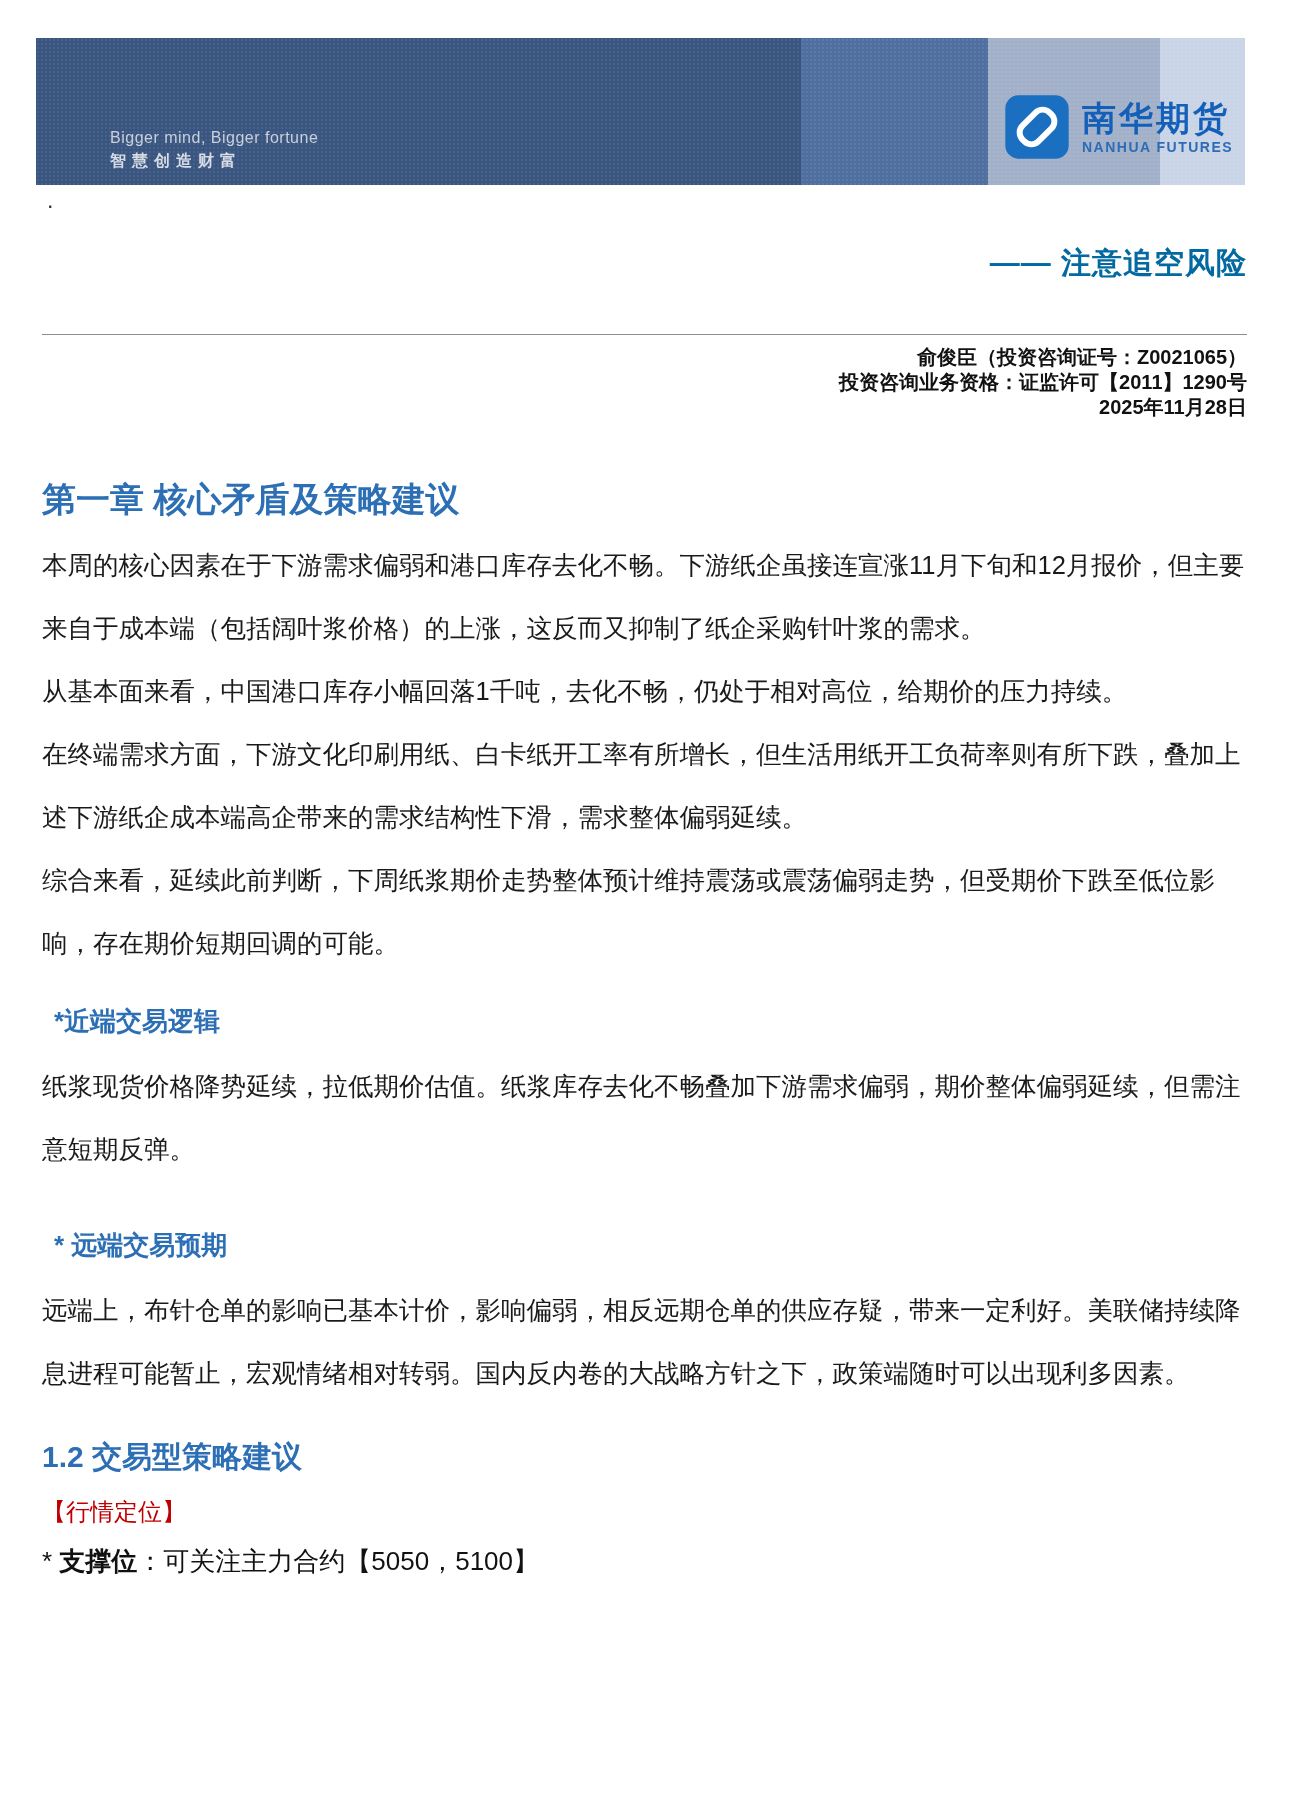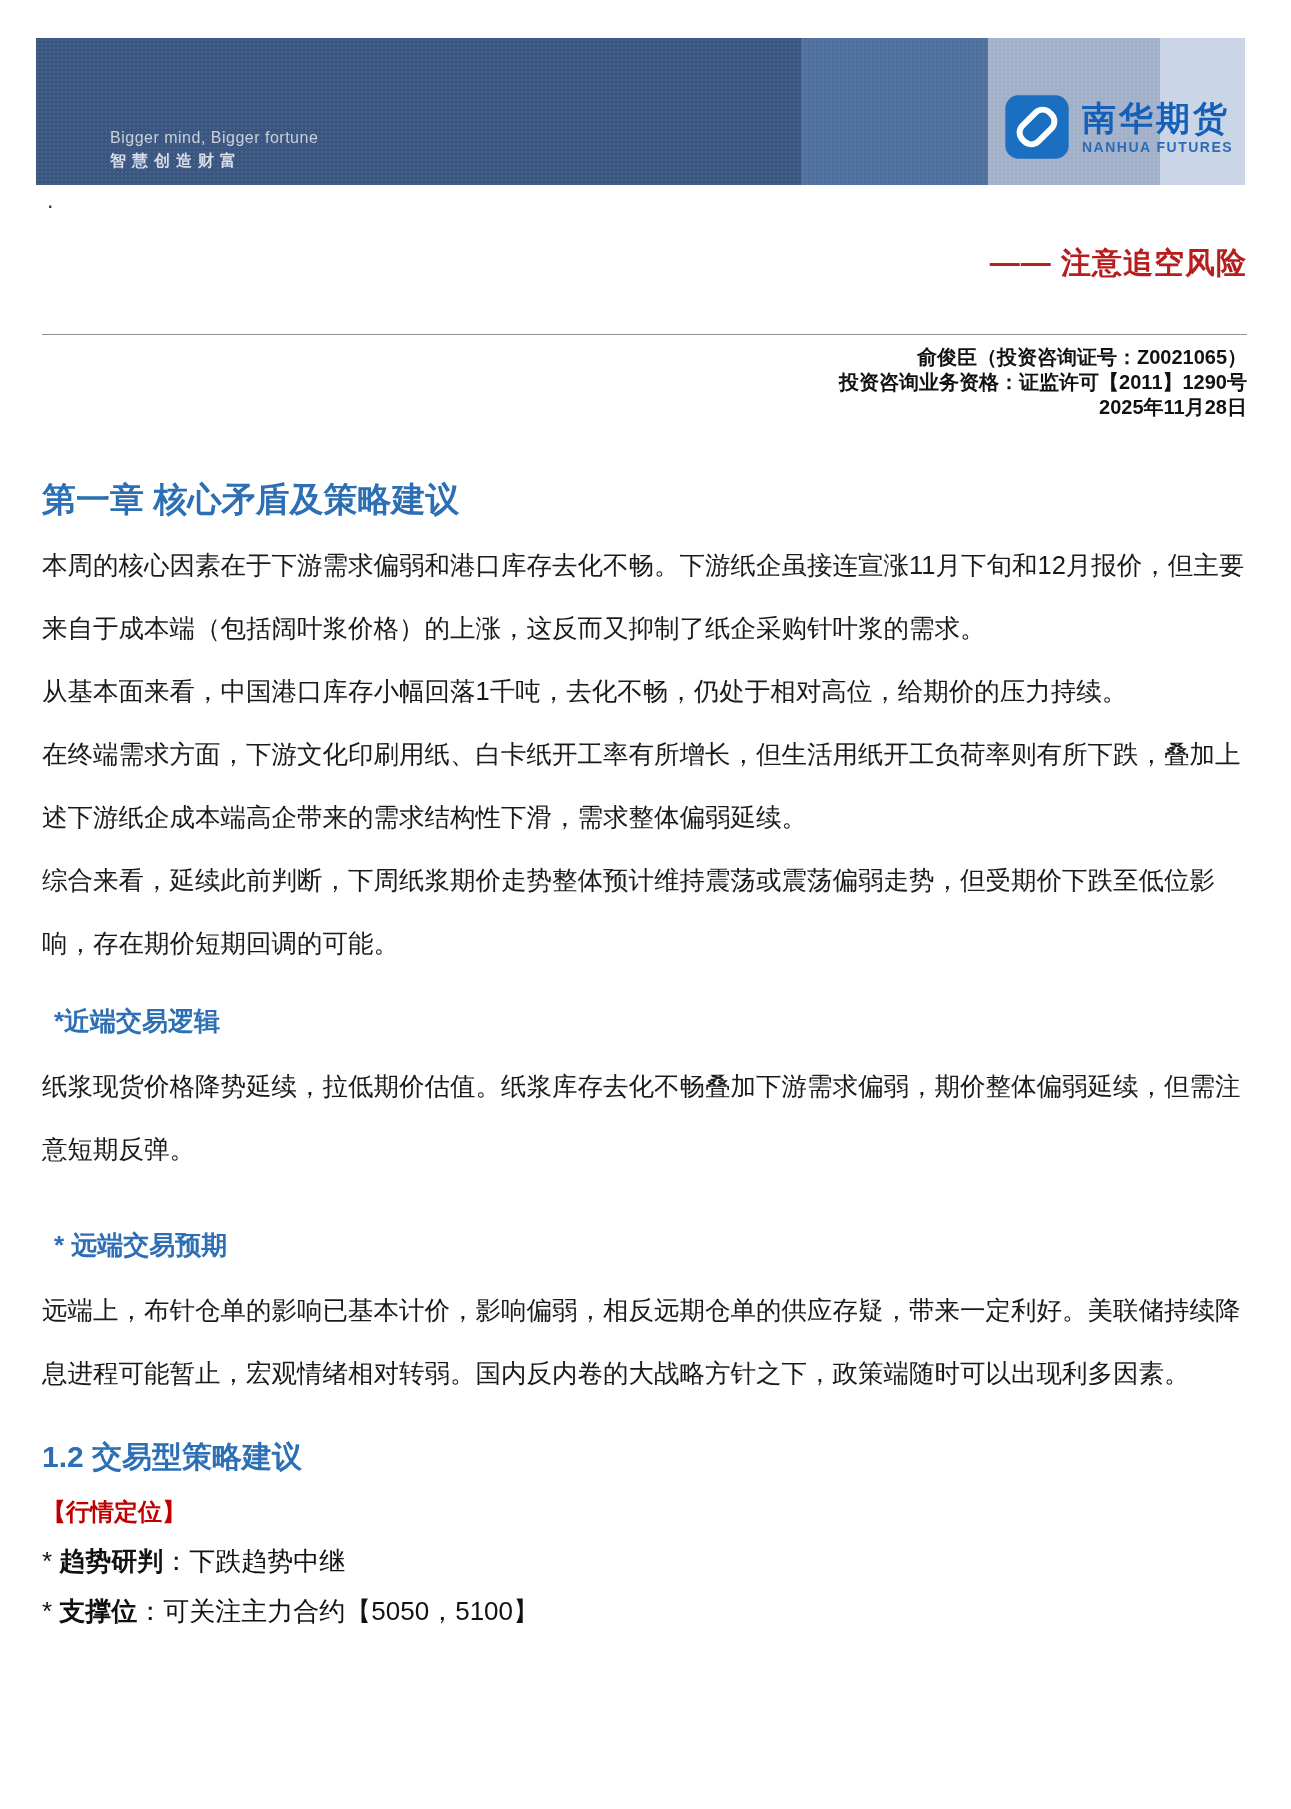--- a/index.html
+++ b/index.html
@@ -23,32 +23,32 @@
   .slogan-cn{font-size:16px;color:#d7dce6;font-weight:bold;letter-spacing:6px;}
   .logo{position:absolute;left:968px;top:56px;display:flex;align-items:center;}
   .logo-icon{width:66px;height:66px;display:block;}
   .logo-text{margin-left:12px;line-height:1;}
   .logo-cn{font-size:34px;font-weight:bold;color:#1460b8;letter-spacing:3px;}
   .logo-en{font-size:14px;font-weight:bold;color:#2d6cb5;letter-spacing:1.5px;margin-top:5px;}
   
   .content{margin:0 44px 0 42px;}
   .stray-dot{margin:10px 0 0 6px;font-size:16px;line-height:16px;font-weight:bold;color:#333;}
   .doc-title{margin:14px 0 0 0;font-size:44px;line-height:52px;font-weight:bold;color:#2d6fb4;letter-spacing:1px;}
-  .doc-subtitle{margin:34px 0 0 0;text-align:right;font-size:30px;line-height:36px;font-weight:bold;color:#b91c1c;letter-spacing:1px;}
+  .doc-subtitle{margin:34px 0 0 0;text-align:right;font-size:30px;line-height:36px;font-weight:bold;color:#0369a1;letter-spacing:1px;}
   .divider{border:none;border-top:1px solid #8f8f8f;margin:53px 0 0 0;}
   .meta{margin-top:10px;text-align:right;font-size:20px;line-height:25px;font-weight:bold;color:#111;}
   .chapter-title{margin:58px 0 0 0;font-size:34px;line-height:42px;font-weight:bold;color:#2d6fb4;}
   .section-title{margin:8px 0 0 0;font-size:30px;line-height:36px;font-weight:bold;color:#2d6fb4;}
   .body-block{margin-top:14px;}
   .para{margin:0;font-size:25.5px;line-height:63px;color:#1a1a1a;text-align:left;}
   .sub-heading{margin:30px 0 0 12px;font-size:26px;line-height:32px;font-weight:bold;color:#2d6fb4;}
   .sub-heading.far{margin-top:48px;}
   .para.after-head{margin-top:18px;}
   .section-title.s12{margin-top:34px;}
-  .red-label{margin:22px 0 0 0;font-size:24px;line-height:30px;font-weight:bold;color:#c00000;}
+  .red-label{margin:22px 0 0 0;font-size:24px;line-height:30px;font-weight:normal;color:#c00000;}
   .strategy-line{margin:18px 0 0 0;font-size:26px;line-height:32px;color:#111;}
   .strategy-line .term{font-weight:bold;}
 </style>
 </head>
 <body>
 
 <div class="page">
 
   <div class="banner">
     <div class="band band1"></div>
@@ -105,22 +105,19 @@
     <div class="sub-heading">*近端交易逻辑</div>
     <p class="para after-head">纸浆现货价格降势延续，拉低期价估值。纸浆库存去化不畅叠加下游需求偏弱，期价整体偏弱延续，但需注意短期反弹。</p>
 
     <div class="sub-heading far">* 远端交易预期</div>
     <p class="para after-head">远端上，布针仓单的影响已基本计价，影响偏弱，相反远期仓单的供应存疑，带来一定利好。美联储持续降息进程可能暂止，宏观情绪相对转弱。国内反内卷的大战略方针之下，政策端随时可以出现利多因素。</p>
 
     <h3 class="section-title s12">1.2 交易型策略建议</h3>
 
     <div class="red-label">【行情定位】</div>
 
-    <div class="strategy-line">
-      <span>* </span><span class="term">趋势研判</span><span>：</span><span>下跌趋势中继</span>
-    </div>
 
     <div class="strategy-line">
       <span>* </span><span class="term">支撑位</span><span>：</span><span>可关注主力合约【5050，5100】</span>
     </div>
 
   </div>
 </div>
 
 </body></html>

